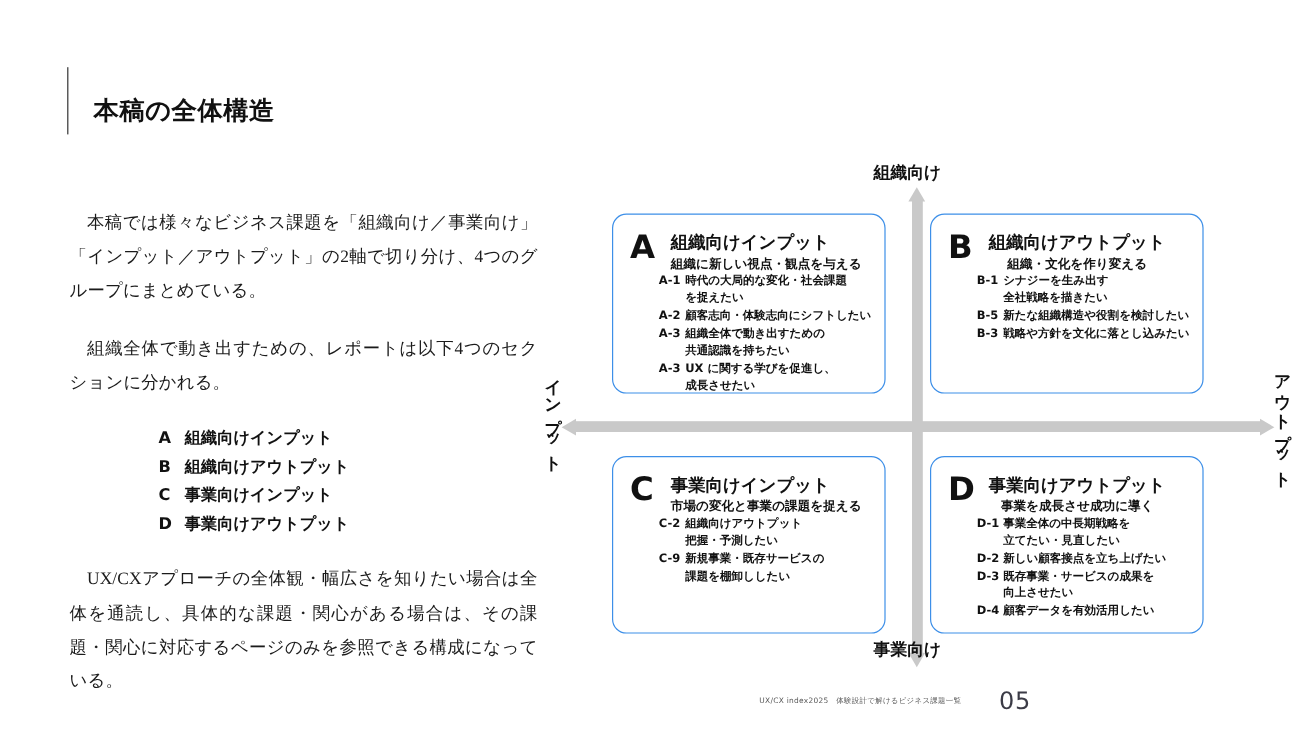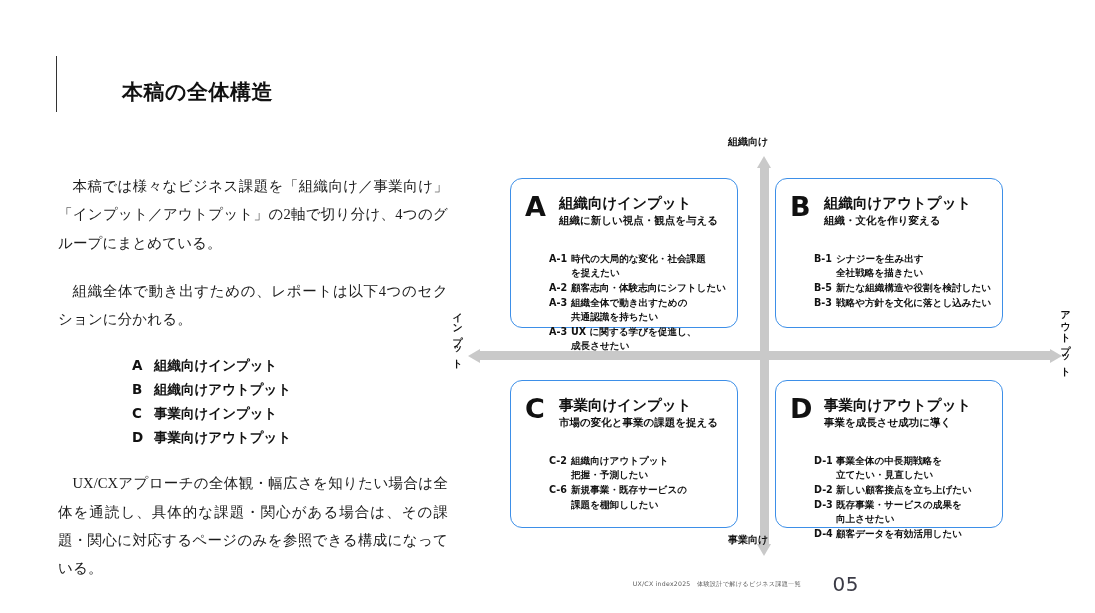--- a/index.html
+++ b/index.html
@@ -27,21 +27,20 @@
   }
   #page-title {
     position: absolute;
     left: 78px;
     top: 64px;
     font-family: "DejaVu Sans", "Liberation Sans", sans-serif;
     font-size: 21px;
     font-weight: bold;
     letter-spacing: 0.5px;
     color: #111111;
-    margin-left: 44px;
   }
 
   
   #left-col {
     position: absolute;
     left: 58px;
     top: 172px;
     width: 390px;
   }
   .body-para {
@@ -125,21 +124,21 @@
     left: 590px;
     top: 200.5px;
     border-top: 7.5px solid transparent;
     border-bottom: 7.5px solid transparent;
     border-left: 12px solid #c9c9c9;
   }
 
   .axis-label {
     position: absolute;
     font-family: "DejaVu Sans", "Liberation Sans", sans-serif;
-    font-size: 10px;
+    font-size: 14px;
     font-weight: bold;
     color: #111111;
   }
   #label-top {
     left: 268px;
     top: -13px;
   }
   #label-bottom {
     left: 268px;
     top: 385px;
@@ -191,23 +190,24 @@
     line-height: 1.25;
     color: #111111;
   }
   .quad-subtitle {
     font-family: "DejaVu Sans", "Liberation Sans", sans-serif;
     font-size: 10.5px;
     font-weight: bold;
     line-height: 1.3;
     color: #111111;
     margin-top: 2px;
+    text-align: center;
   }
   .quad-items {
-    margin: 24px 0 0 0;
+    margin: 0 0 0 0;
     padding: 0 10px 0 38px;
     list-style: none;
   }
   .quad-items li {
     font-family: "DejaVu Sans", "Liberation Sans", sans-serif;
     font-size: 9.6px;
     font-weight: bold;
     line-height: 1.52;
     color: #111111;
     display: flex;
@@ -346,21 +346,21 @@
         <div class="quad-subtitle">市場の変化と事業の課題を捉える</div>
       </div>
     </div>
     <ul class="quad-items">
       <li>
           <span class="item-key">C-2</span>
           <span class="item-text">組織向けアウトプット
 把握・予測したい</span>
         </li>
       <li>
-          <span class="item-key">C-6</span>
+          <span class="item-key">C-9</span>
           <span class="item-text">新規事業・既存サービスの
 課題を棚卸ししたい</span>
         </li>
     </ul>
   </div>
 
   <div class="quadrant" id="quad-d">
     <div class="quad-head">
       <div class="quad-letter">D</div>
       <div class="quad-titles">

